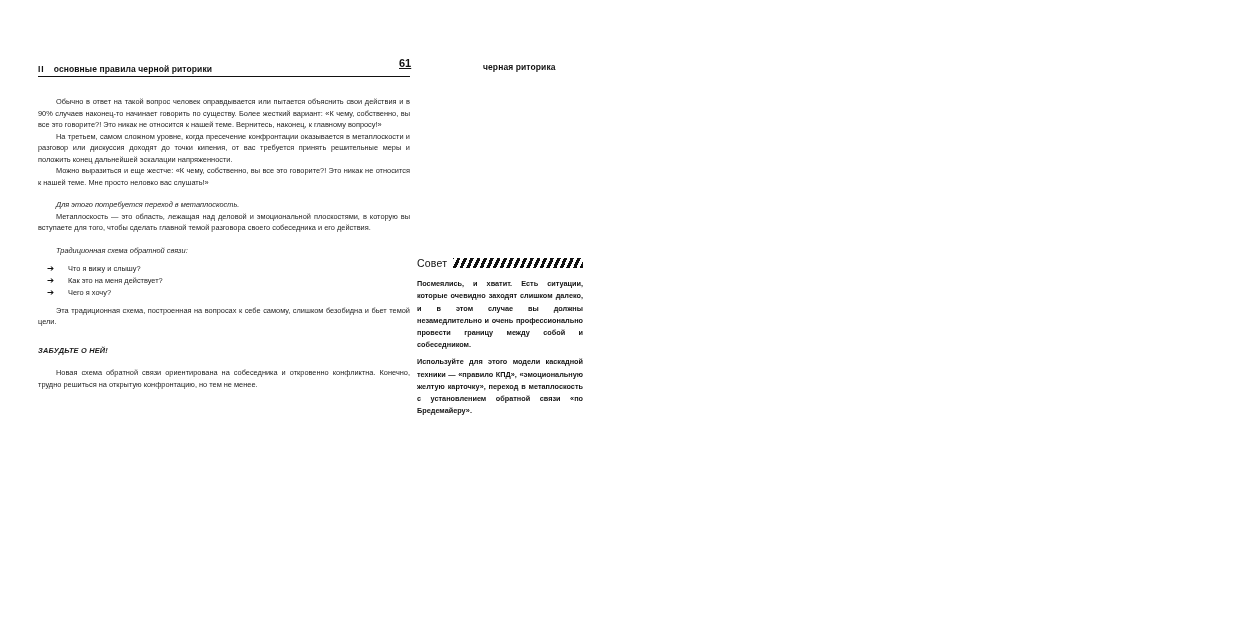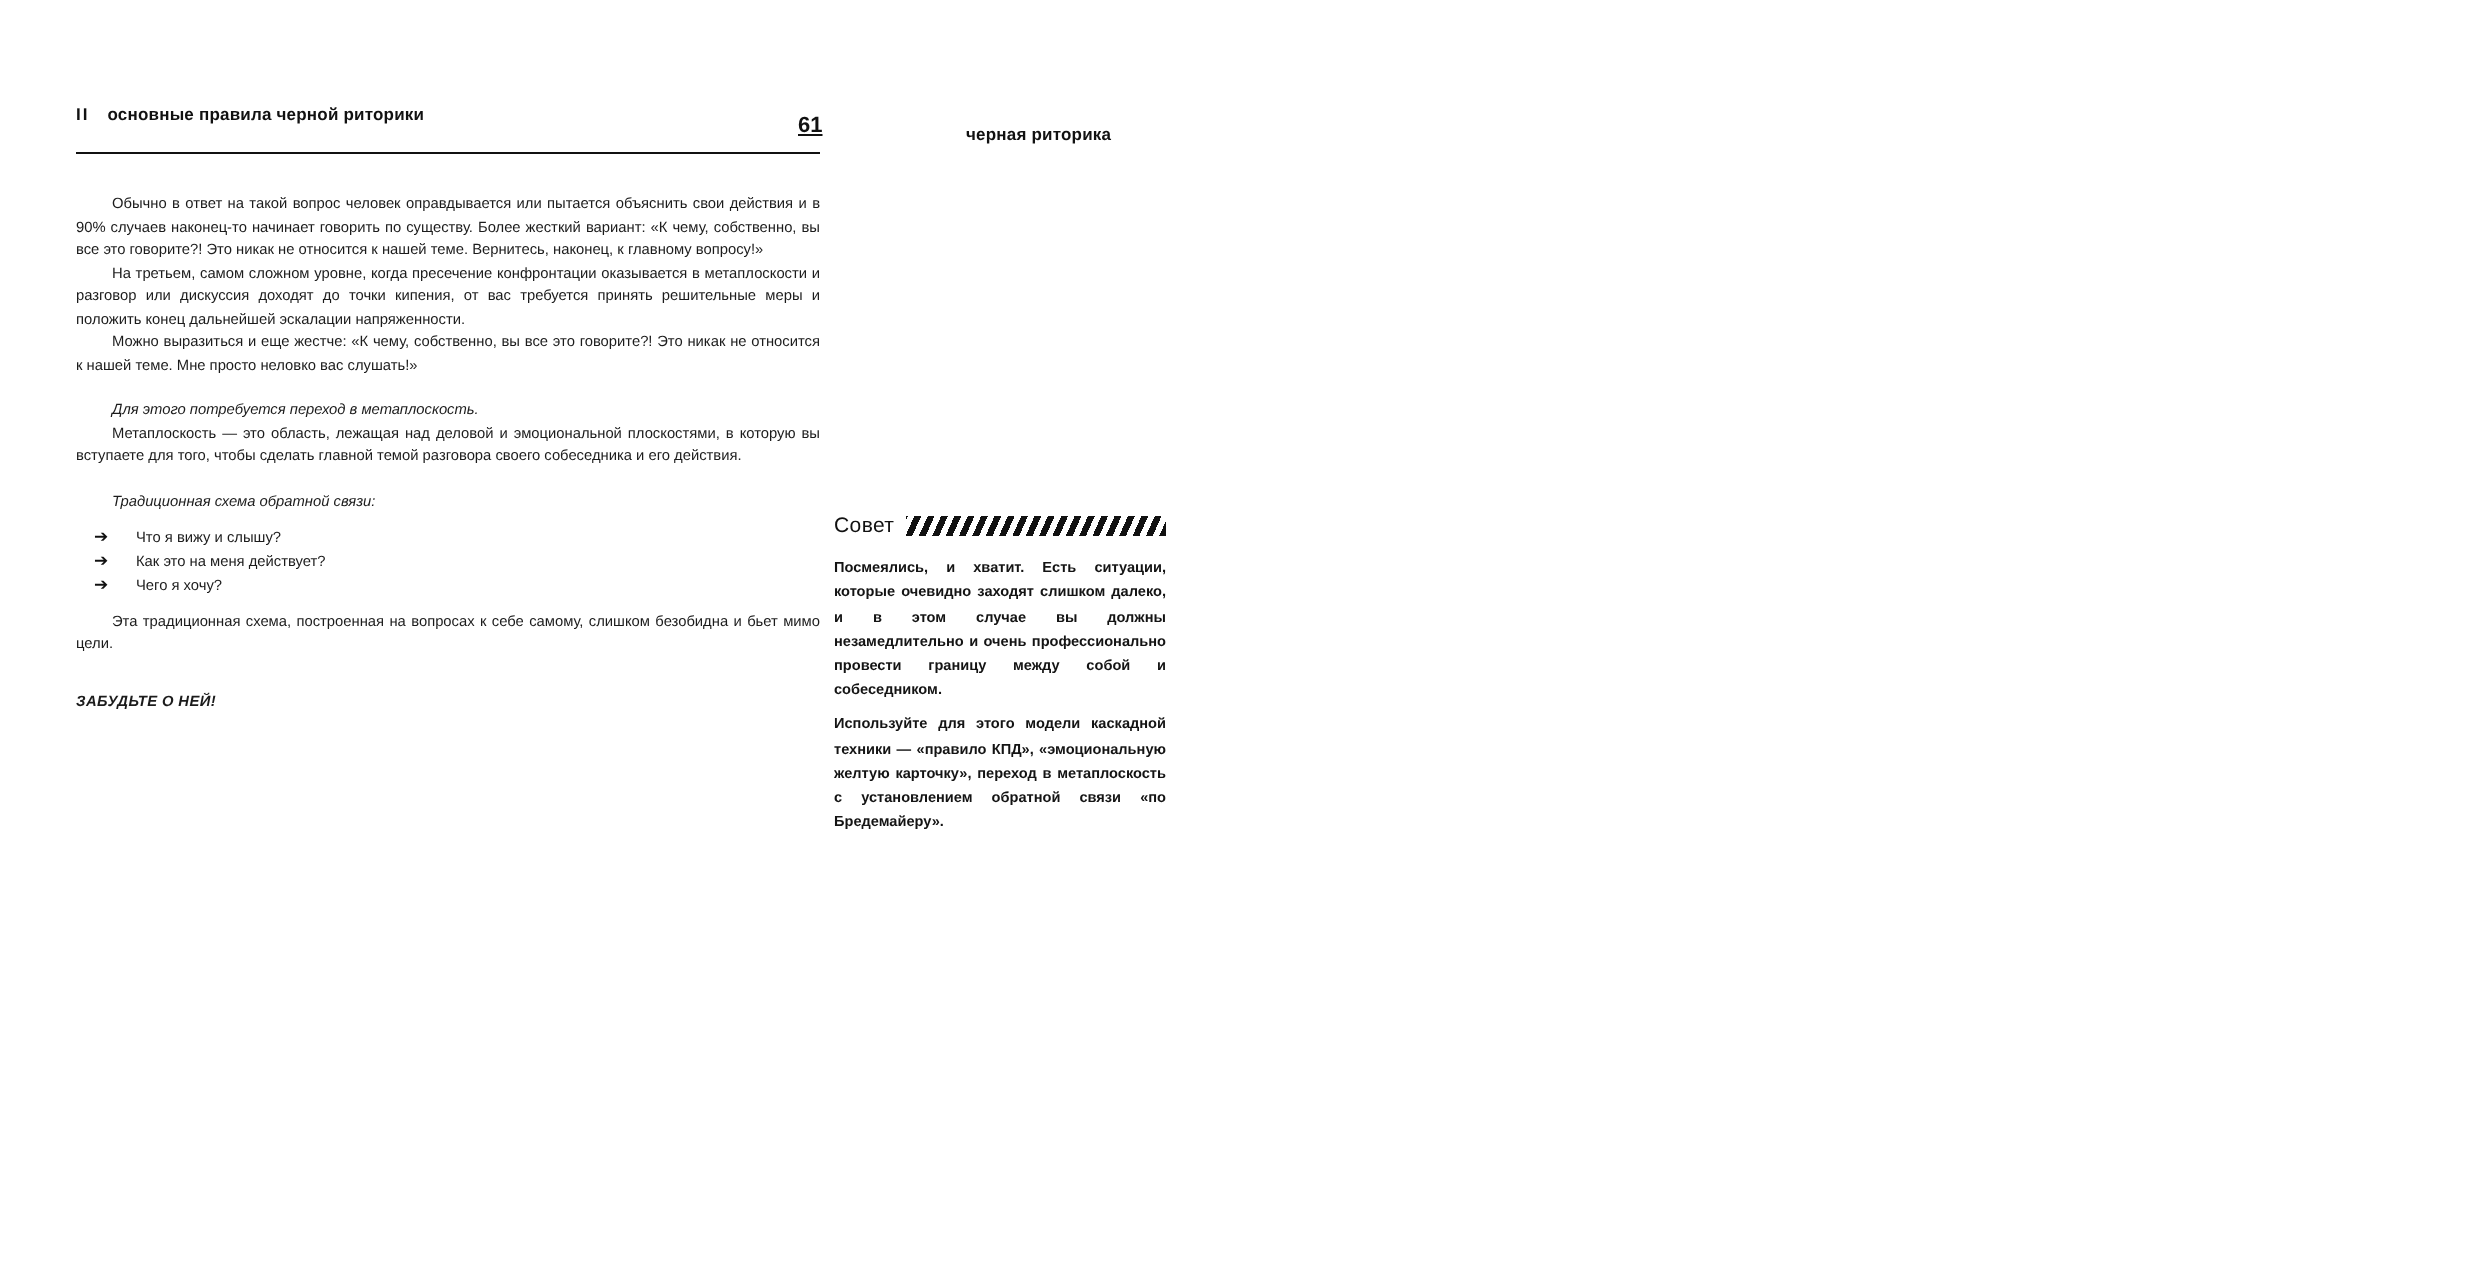--- a/index.html
+++ b/index.html
@@ -63,21 +63,21 @@
     font-weight: bold;
     color: #111;
   }
   .hrule {
     position: absolute;
     height: 1.4px;
     background: #111;
   }
 
   
-  .lp-head   { left: 38px;  top: 52px; }
+  .lp-head   { left: 38px;  top: 64px; }
   .lp-folio  { left: 399px; top: 57px; text-decoration: underline; }
   .lp-rule   { left: 38px;  top: 76px; width: 372px; }
 
   
   .lp2-head  { left: 483px; top: 62px; }
 
   
   .col {
     position: absolute;
     font-size: 7.4px;
@@ -215,28 +215,29 @@
           <span>Как это на меня действует?</span>
         </li>
         <li>
           <span class="arw">➔</span>
           <span>Чего я хочу?</span>
         </li>
       </ul>
 
       <div class="gap-s"></div>
 
-      <p>Эта традиционная схема, построенная на вопросах к себе самому, слишком безобидна и бьет мимо цели.</p>
+      <p>Эта традиционная схема, построенная на вопросах к себе самому, слишком безобидна и бьет темой цели.</p>
 
       <div class="gap-l"></div>
 
       <p class="centered-ital">ЗАБУДЬТЕ О НЕЙ!</p>
 
       <div class="gap-m"></div>
 
+      <p>Новая схема обратной связи ориентирована на собеседника и откровенно конфликтна. Конечно, трудно решиться на открытую конфронтацию, но тем не менее.</p>
     </div>
 
     <div class="tipbox">
       <div class="tip-title-row">
         <span class="tip-title">Совет</span>
         <span class="hatch"></span>
       </div>
       <p>Посмеялись, и хватит. Есть ситуации, которые очевидно заходят слишком далеко, и в этом случае вы должны незамедлительно и очень профессионально провести границу между собой и собеседником.</p>
       <div class="tgap"></div>
       <p>Используйте для этого модели каскадной техники — «правило КПД», «эмоциональную желтую карточку», переход в метаплоскость с установлением обратной связи «по Бредемайеру».</p>

